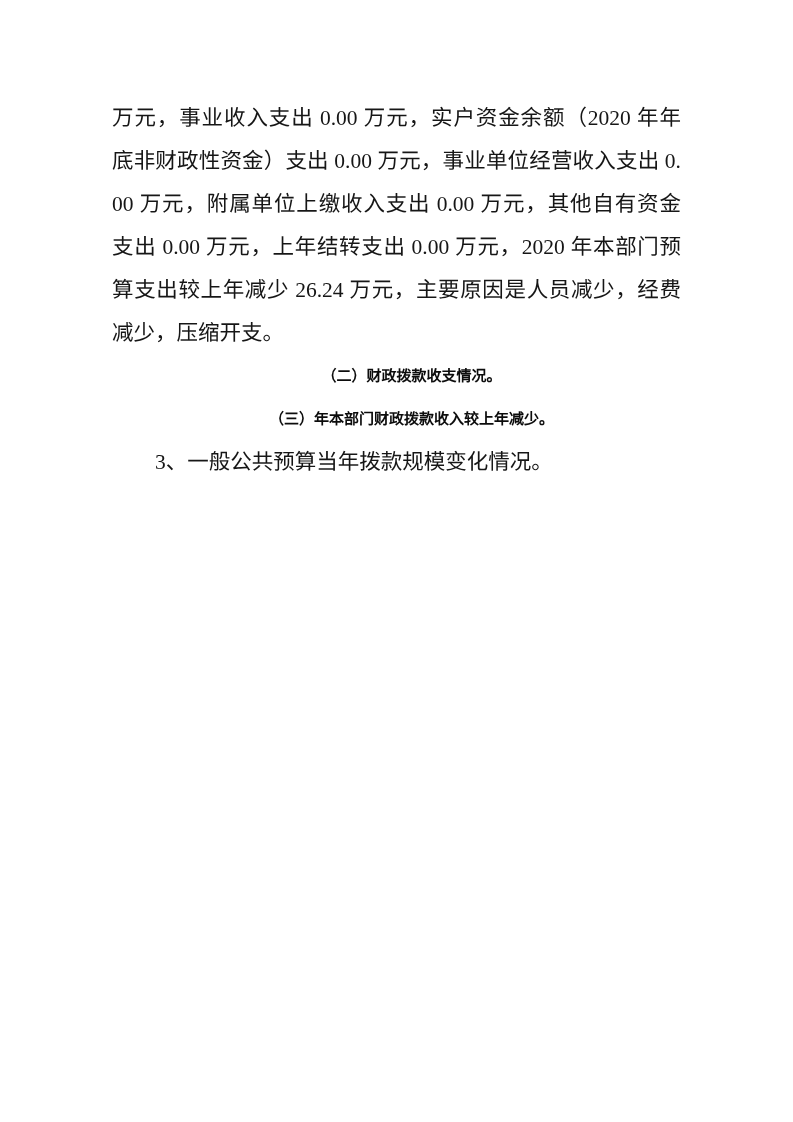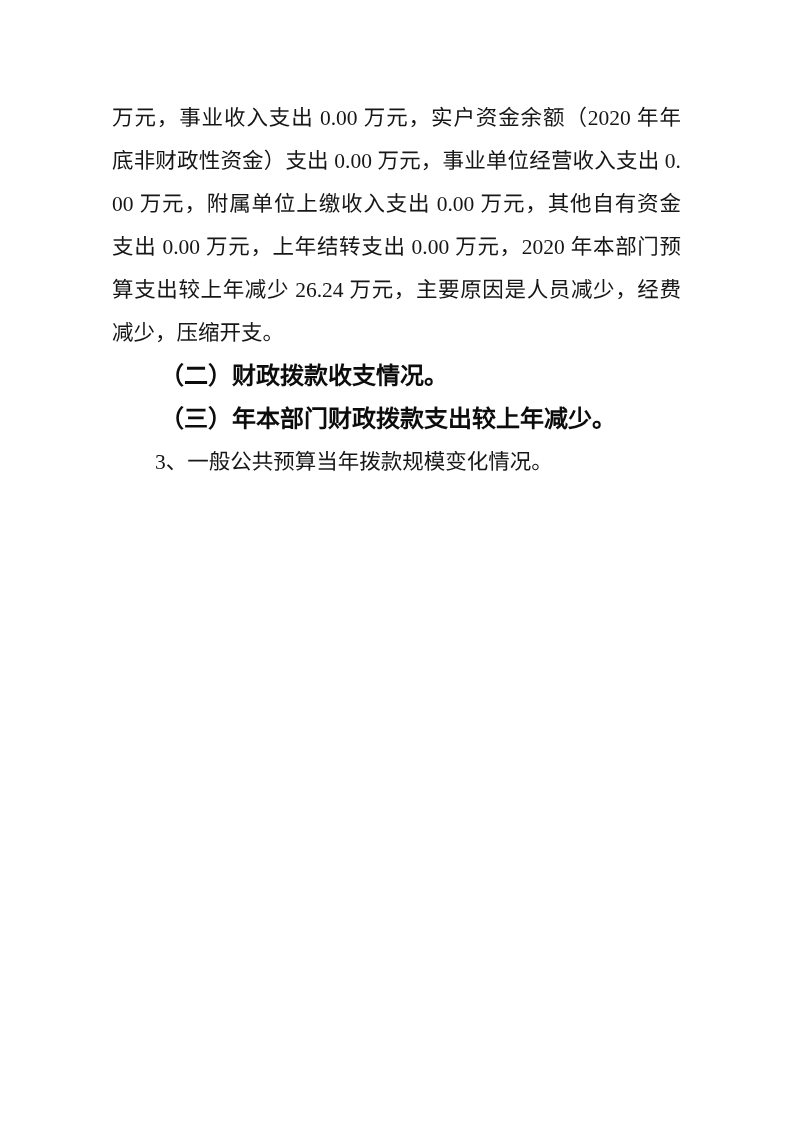--- a/index.html
+++ b/index.html
@@ -27,32 +27,32 @@
     text-justify: inter-ideograph;
     word-break: break-all;
   }
   .para.indent {
     text-indent: 2em;
   }
   .heading {
     margin: 0;
     font-weight: bold;
     text-indent: 2em;
-    text-align: left;
-    font-size: 24px;
+    text-align: center;
+    font-size: 15px;
     line-height: 43px;
     color: #0c0c0c;
   }
 </style>
 </head>
 <body>
 
 <div class="page">
   <p class="para">万元，事业收入支出 0.00 万元，实户资金余额（2020 年年底非财政性资金）支出 0.00 万元，事业单位经营收入支出 0.00 万元，附属单位上缴收入支出 0.00 万元，其他自有资金支出 0.00 万元，上年结转支出 0.00 万元，2020 年本部门预算支出较上年减少 26.24 万元，主要原因是人员减少，经费减少，压缩开支。</p>
 
   <p class="heading">（二）财政拨款收支情况。</p>
 
 
-  <p class="heading">（三）年本部门财政拨款支出较上年减少。</p>
+  <p class="heading">（三）年本部门财政拨款收入较上年减少。</p>
 
   <p class="para indent">3、一般公共预算当年拨款规模变化情况。</p>
 
 </div>
 
 </body></html>

